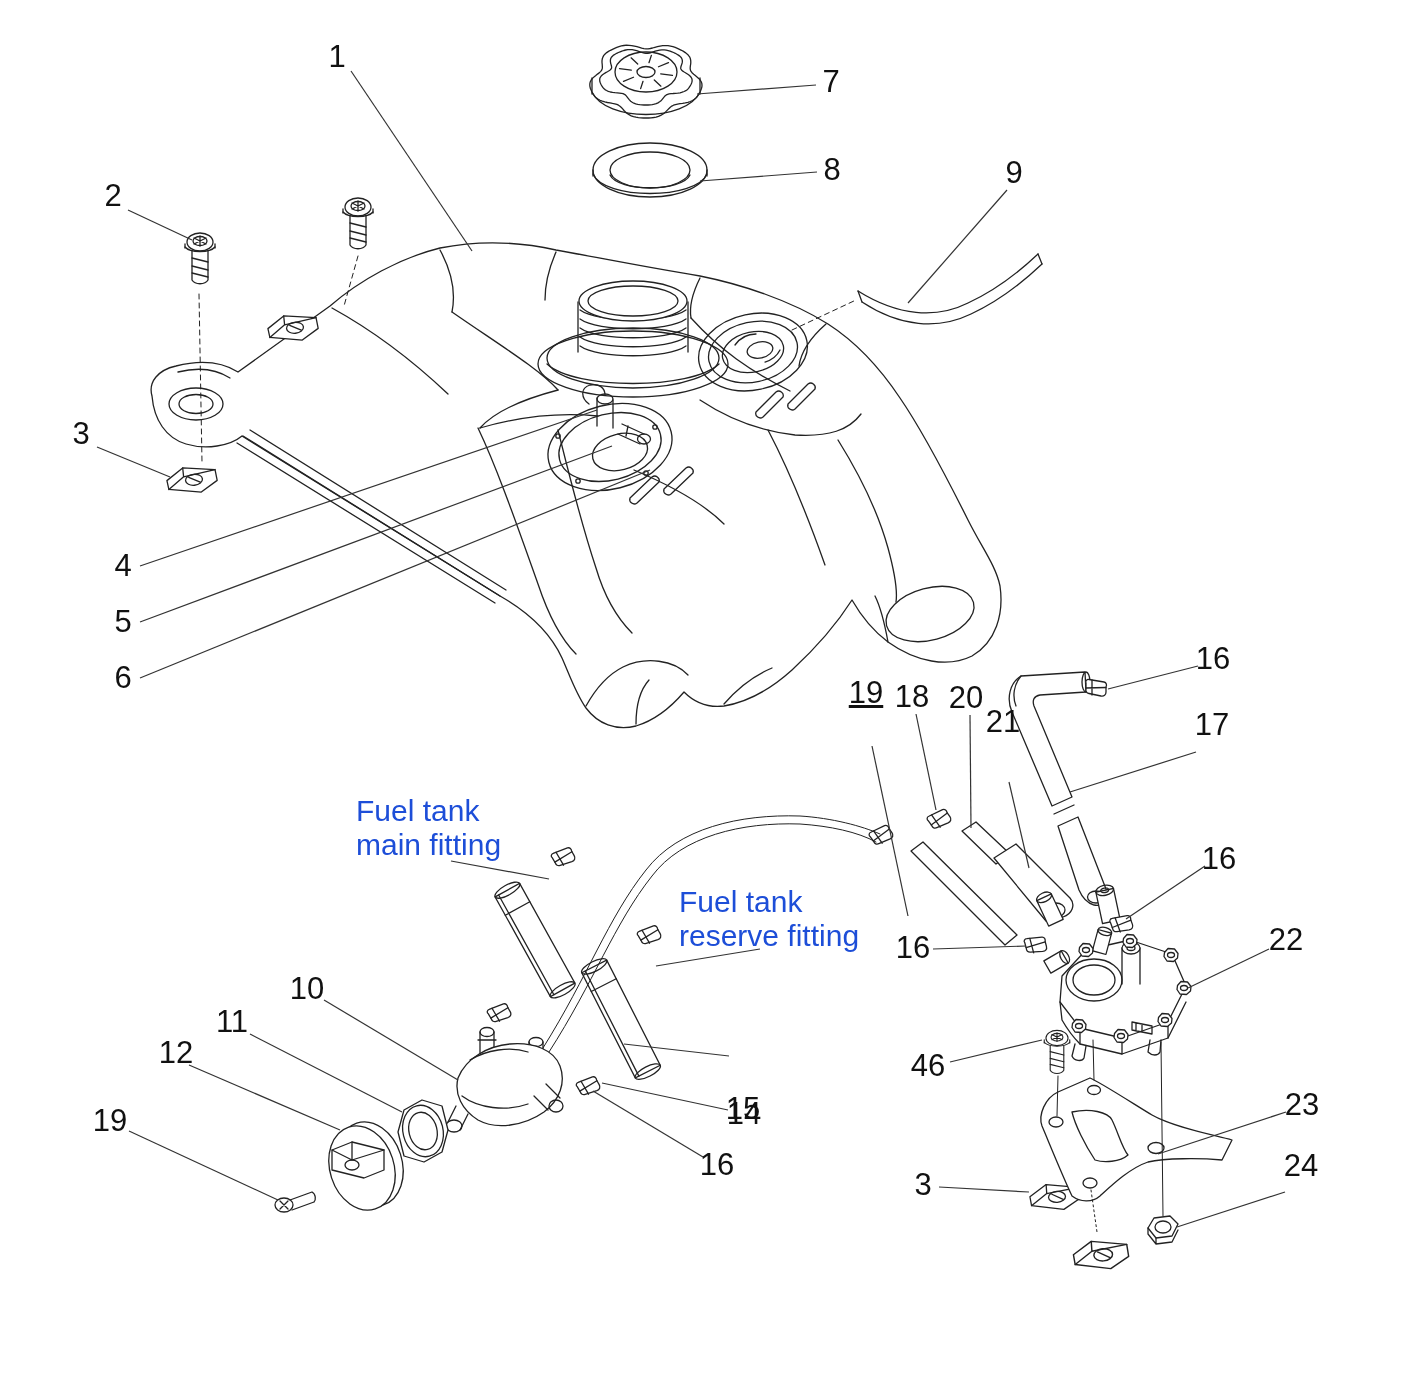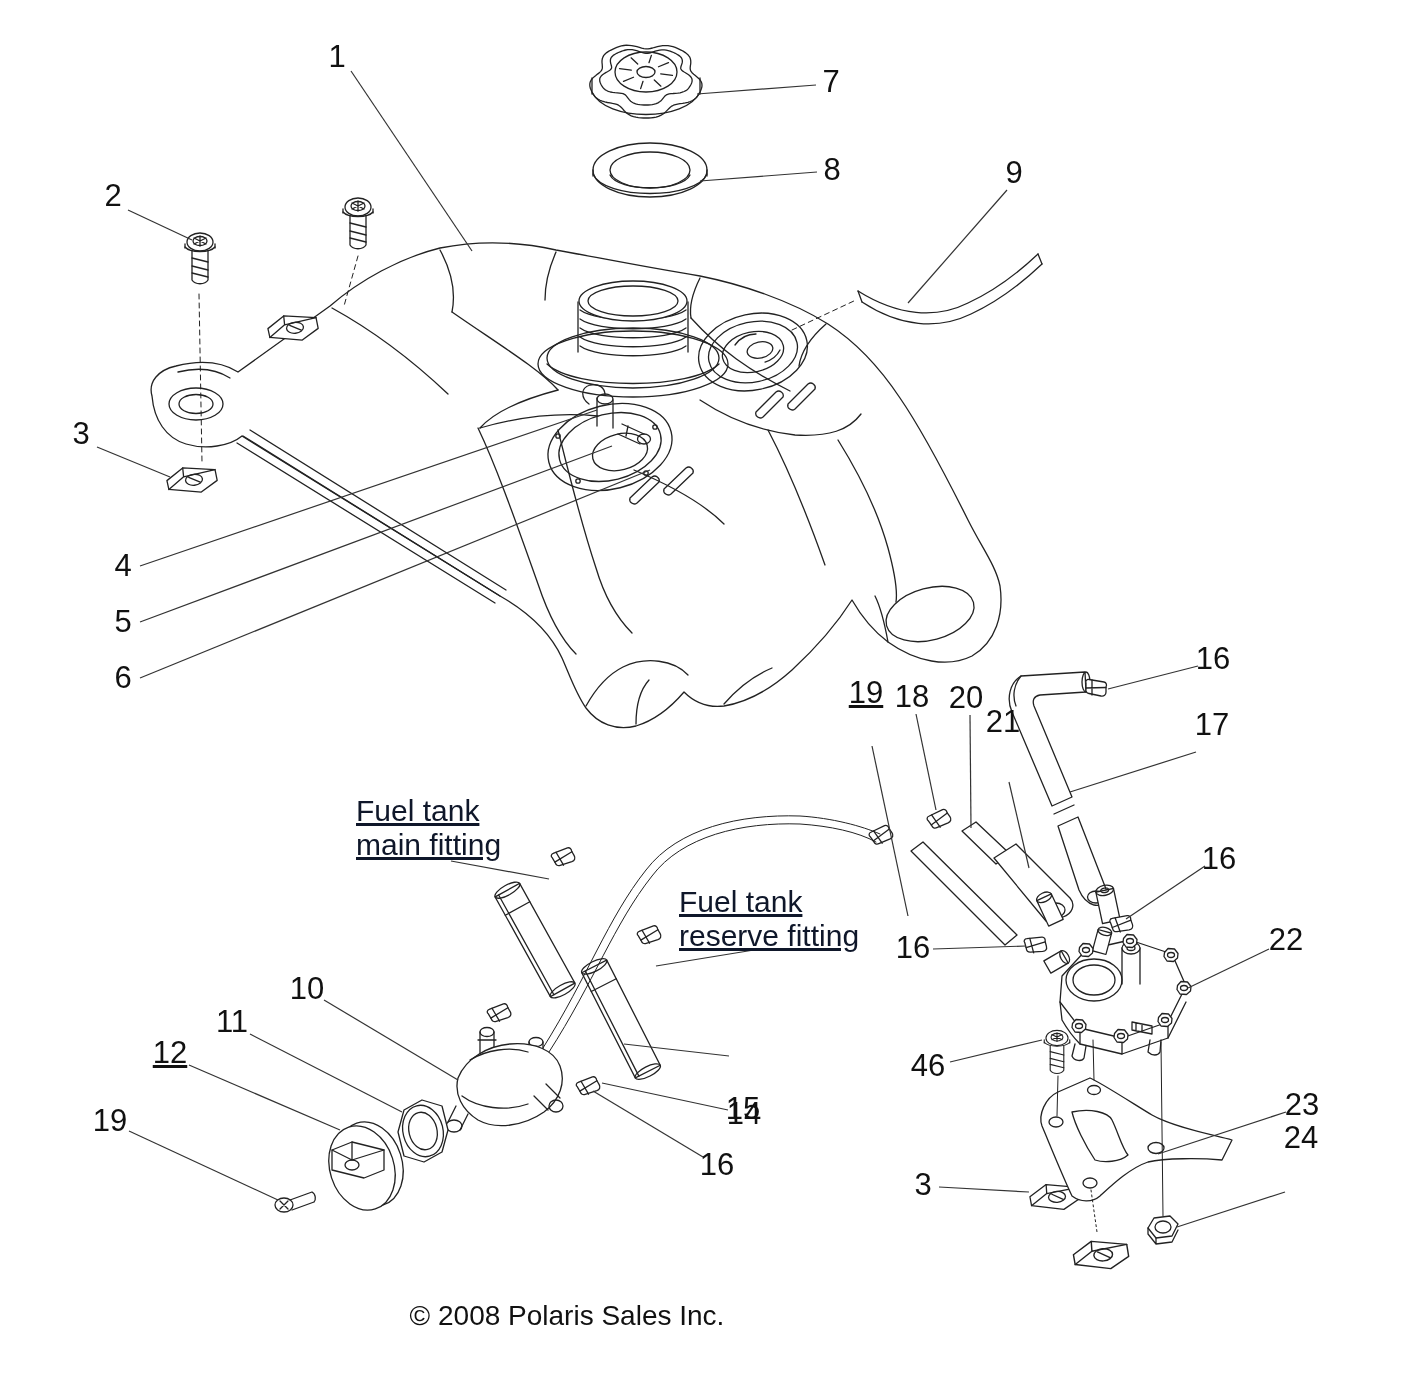--- a/index.html
+++ b/index.html
@@ -8,21 +8,21 @@
   .stage svg{position:absolute;left:0;top:0;}
   #art path,#art ellipse,#art line,#art circle{fill:none;stroke:#222;stroke-width:1.3;
          stroke-linecap:round;stroke-linejoin:round;}
   #art .fw{fill:#ffffff;}
   #art .thin{stroke-width:1;}
   #art .dash{stroke-dasharray:5 4;stroke-width:1;}
   #art .dot{stroke-dasharray:2 3;stroke-width:1;}
   #overlay line{stroke:#333;stroke-width:1.2;}
   .callout{position:absolute;transform:translate(-50%,-50%);
            font-size:31px;color:#111;white-space:nowrap;}
-  .plabel{position:absolute;font-size:30px;line-height:34px;color:#0f172a;white-space:nowrap;text-decoration:underline;}
+  .plabel{position:absolute;font-size:30px;line-height:34px;color:#1d4ed8;white-space:nowrap;}
   .copyright{position:absolute;left:567px;top:1300px;transform:translateX(-50%);
              font-size:28px;color:#111;white-space:nowrap;}
 </style>
 </head>
 <body>
 
 <div class="stage">
 
 <svg id="art" width="1408" height="1389" viewBox="0 0 1408 1389" xmlns="http://www.w3.org/2000/svg" xmlns:xlink="http://www.w3.org/1999/xlink">
   <defs>
@@ -364,43 +364,42 @@
       <div class="callout" style="left: 113px; top: 196px;">2</div>
       <div class="callout" style="left: 81px; top: 434px;">3</div>
       <div class="callout" style="left: 123px; top: 566px;">4</div>
       <div class="callout" style="left: 123px; top: 622px;">5</div>
       <div class="callout" style="left: 123px; top: 678px;">6</div>
       <div class="callout" style="left: 831px; top: 82px;">7</div>
       <div class="callout" style="left: 832px; top: 170px;">8</div>
       <div class="callout" style="left: 1014px; top: 173px;">9</div>
       <div class="callout" style="left: 307px; top: 989px;">10</div>
       <div class="callout" style="left: 232px; top: 1022px;">11</div>
-      <div class="callout" style="left: 170px; top: 1053px; text-decoration: underline;">12</div>
+      <div class="callout" style="left: 176px; top: 1053px;">12</div>
       <div class="callout" style="left: 110px; top: 1121px;">19</div>
       <div class="callout" style="left: 744px; top: 1114px;">14</div>
       <div class="callout" style="left: 743px; top: 1109px;">15</div>
       <div class="callout" style="left: 717px; top: 1165px;">16</div>
       <div class="callout" style="left: 1213px; top: 659px;">16</div>
       <div class="callout" style="left: 1212px; top: 725px;">17</div>
       <div class="callout" style="left: 912px; top: 697px;">18</div>
       <div class="callout" style="left: 866px; top: 693px; text-decoration: underline;">19</div>
       <div class="callout" style="left: 966px; top: 698px;">20</div>
       <div class="callout" style="left: 1003px; top: 722px;">21</div>
       <div class="callout" style="left: 1219px; top: 859px;">16</div>
       <div class="callout" style="left: 913px; top: 948px;">16</div>
       <div class="callout" style="left: 1286px; top: 940px;">22</div>
       <div class="callout" style="left: 928px; top: 1066px;">46</div>
       <div class="callout" style="left: 1302px; top: 1105px;">23</div>
       <div class="callout" style="left: 923px; top: 1185px;">3</div>
-      <div class="callout" style="left: 1301px; top: 1138px;">24</div>
+      <div class="callout" style="left: 1301px; top: 1166px;">24</div>
       <div class="plabel" style="left: 356px; top: 794px;">
         <div>Fuel tank</div>
         <div>main fitting</div>
       </div>
       <div class="plabel" style="left: 679px; top: 885px;">
         <div>Fuel tank</div>
         <div>reserve fitting</div>
       </div>
     </div>
 
-<div class="copyright">© 2008 Polaris Sales Inc.</div>
 
 </div>
 
 </body></html>

